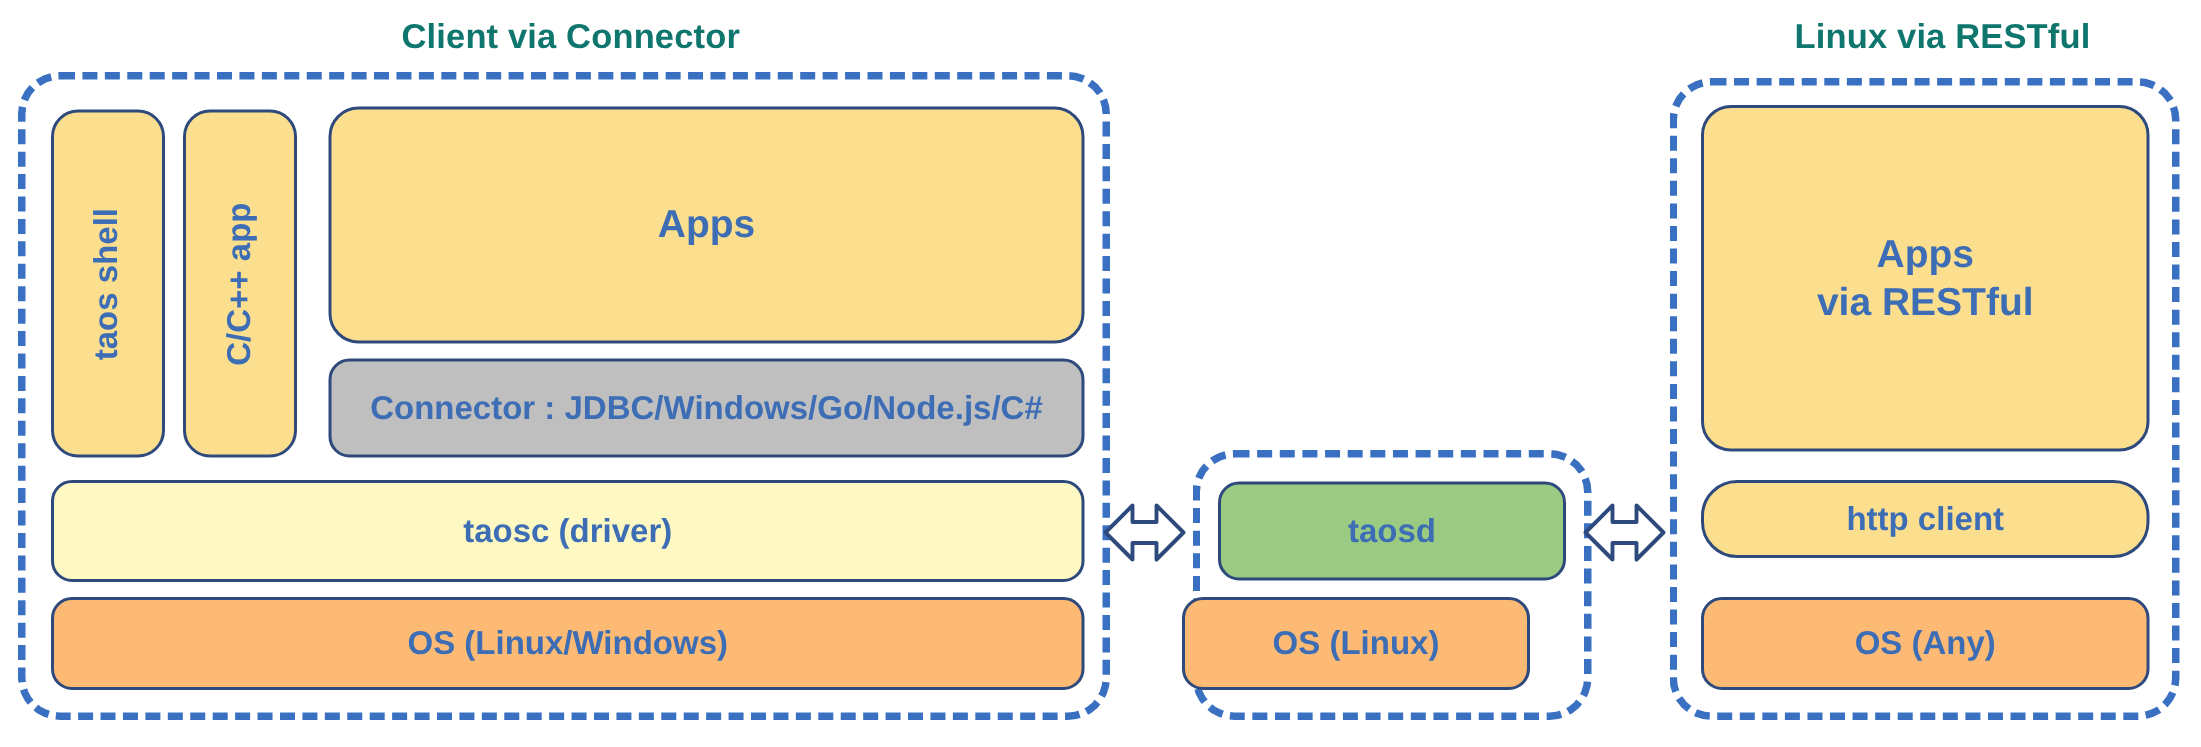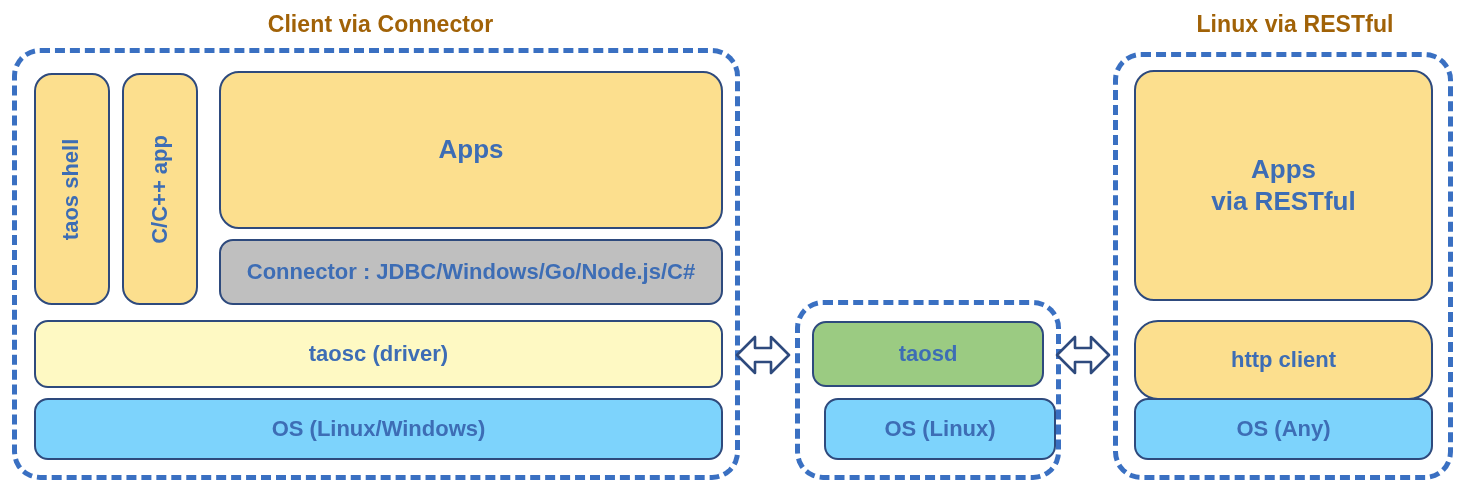--- a/index.html
+++ b/index.html
@@ -18,21 +18,21 @@
     width: 1467px;
     height: 498px;
     background: #ffffff;
     overflow: hidden;
   }
 
   
   .section-title {
     position: absolute;
     text-align: center;
-    color: #a16207;
+    color: #0f766e;
     font-weight: bold;
     font-size: 23px;
     line-height: 28px;
     letter-spacing: 0.1px;
     white-space: nowrap;
   }
 
   
   .group {
     position: absolute;
@@ -53,21 +53,21 @@
     justify-content: center;
     text-align: center;
     color: #3D6DB5;
     font-weight: bold;
     font-size: 22px;
     line-height: 1.22;
     overflow: hidden;
   }
   .block.yellow { background: #FCDF8E; }
   .block.orange { background: #fef9c3; }
-  .block.blue   { background: #7dd3fc; }
+  .block.blue   { background: #fdba74; }
   .block.green  { background: #9BCB82; text-align: center; }
   .block.gray   { background: #BFBFBF; }
 
   .block.tall   { border-radius: 18px; }
   .block.big    { border-radius: 20px; }
 
   
   .block.vertical > span {
     display: block;
     transform: rotate(-90deg);
@@ -125,40 +125,40 @@
     </svg>
   </div>
 
 
   <div class="group" style="left:795px; top:300px; width:266px; height:180px;"></div>
 
   <div class="block green" style="left:812px; top:321px; width:232px; height:66px;">
     <span class="fs-md">taosd</span>
   </div>
 
-  <div class="block blue" style="left:824px; top:398px; width:232px; height:62px;">
+  <div class="block blue" style="left:788px; top:398px; width:232px; height:62px;">
     <span class="fs-md">OS (Linux)</span>
   </div>
 
   <div class="arrow" style="left:1055px; top:331px;">
     <svg width="56" height="48" viewBox="0 0 56 48">
       <polygon points="2,24 20,6 20,17 36,17 36,6 54,24 36,42 36,31 20,31 20,42" fill="#ffffff" stroke="#2E4A7D" stroke-width="2.6" stroke-linejoin="round"></polygon>
     </svg>
   </div>
 
   <div class="section-title" style="left:1155px; top:10px; width:280px;">Linux via RESTful</div>
 
   <div class="group" style="left:1113px; top:52px; width:340px; height:428px;"></div>
 
   <div class="block yellow big multiline" style="left:1134px; top:70px; width:299px; height:231px;">
     <span class="fs-lg multiline">Apps
 via RESTful</span>
   </div>
 
-  <div class="block yellow" style="left:1134px; top:320px; width:299px; height:80px;border-radius:24px;">
+  <div class="block yellow" style="left:1134px; top:320px; width:299px; height:52px;border-radius:24px;">
     <span class="fs-md">http client</span>
   </div>
 
   <div class="block blue" style="left:1134px; top:398px; width:299px; height:62px;">
     <span class="fs-md">OS (Any)</span>
   </div>
 
 </div>
 
 </body></html>

